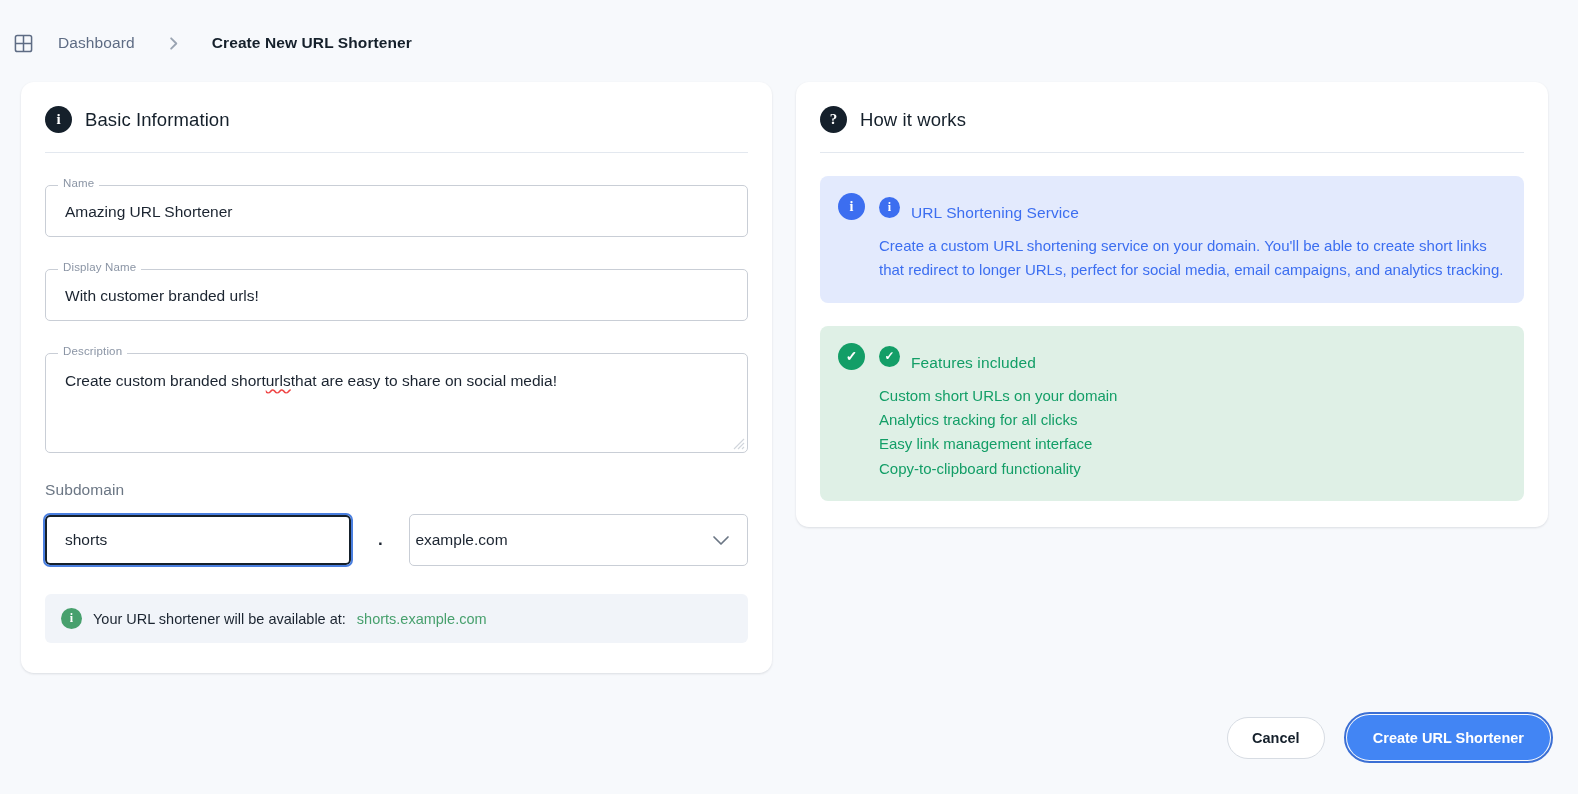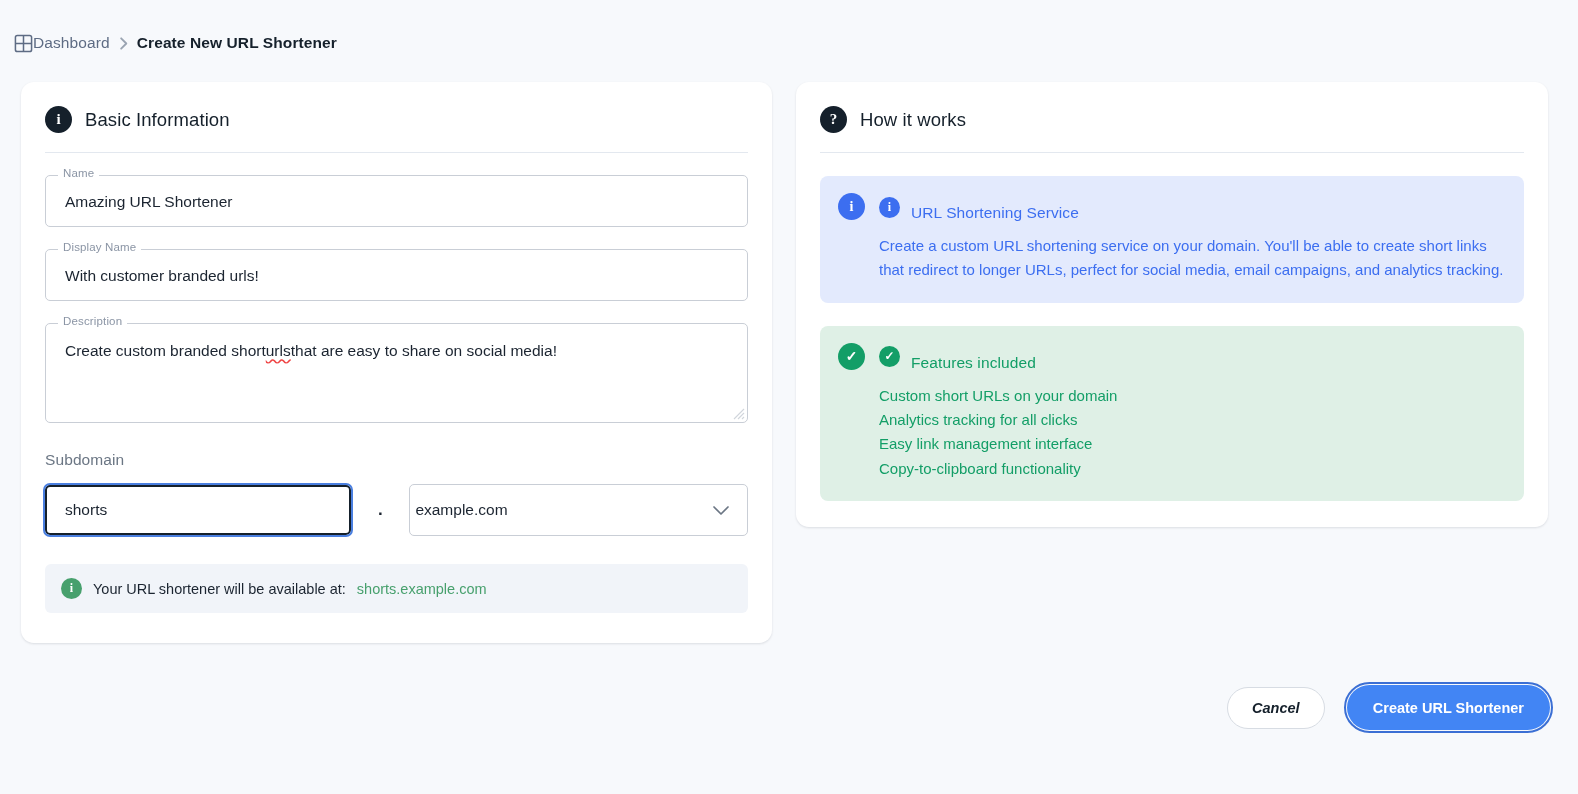--- a/index.html
+++ b/index.html
@@ -6,21 +6,21 @@
   html, body {
     width: 1578px; height: 794px;
     background: #f7f9fc;
     font-family: "Liberation Sans", sans-serif;
     color: #1b2430;
     overflow: hidden;
   }
 
   
   .breadcrumb {
-    display: flex; align-items: center; gap: 0;
+    display: flex; align-items: center; gap: 25px;
     padding: 20px 0 0 14px;
     height: 66px;
   }
   .bc-grid-icon { width: 19px; height: 19px; display:block; }
   .bc-link {
     font-size: 15.5px; color: #5e6c84; letter-spacing: .1px;
   }
   .bc-sep { width: 15px; height: 15px; display:block; margin: 0 6px; }
   .bc-current {
     font-size: 15.5px; font-weight: bold; color: #15202b; letter-spacing: .1px;
@@ -46,21 +46,21 @@
     width: 27px; height: 27px; border-radius: 50%;
     background: #15202b; color: #fff;
     display: flex; align-items: center; justify-content: center;
     font-size: 15px; font-weight: bold; font-family: "Liberation Serif", serif;
     flex: none;
   }
   .head-title { font-size: 18.5px; font-weight: normal; color: #15202b; letter-spacing: .1px; }
   .head-rule { border: none; border-top: 1px solid #e3e8ef; margin: 17px 0 0 0; }
 
   
-  .field { position: relative; margin-top: 22px; }
+  .field { position: relative; margin-top: 32px; }
   .field-box {
     border: 1px solid #c9ced6;
     border-radius: 5px;
     background: #fff;
     padding: 16px 15px 15px 19px;
     font-size: 15.5px;
     color: #1b2430;
     min-height: 52px;
     display: flex;
     align-items: center;
@@ -187,21 +187,20 @@
   }
   .btn-cancel {
     min-width: 98px; height: 42px;
     border: 1px solid #d7dce3;
     background: #fff;
     border-radius: 21px;
     font-size: 14.5px; font-weight: bold; color: #15202b;
     font-family: "Liberation Sans", sans-serif;
     cursor: pointer;
     padding: 0 24px;
-    font-style: italic;
   }
   .btn-primary {
     min-width: 186px; height: 45px;
     background: #4285f4;
     border: none;
     outline: 2px solid #3b6fd4;
     outline-offset: 1px;
     border-radius: 23px;
     color: #fff;
     font-size: 14.5px; font-weight: bold;

